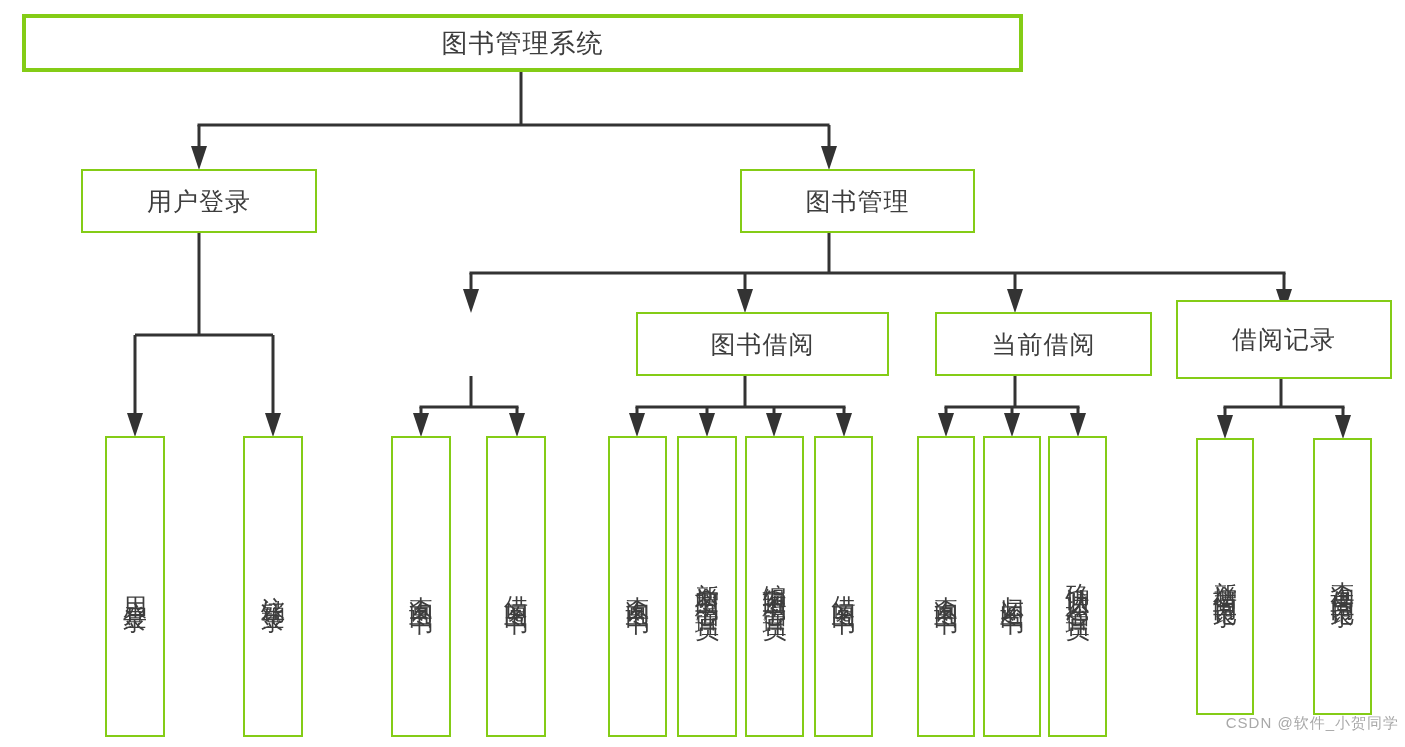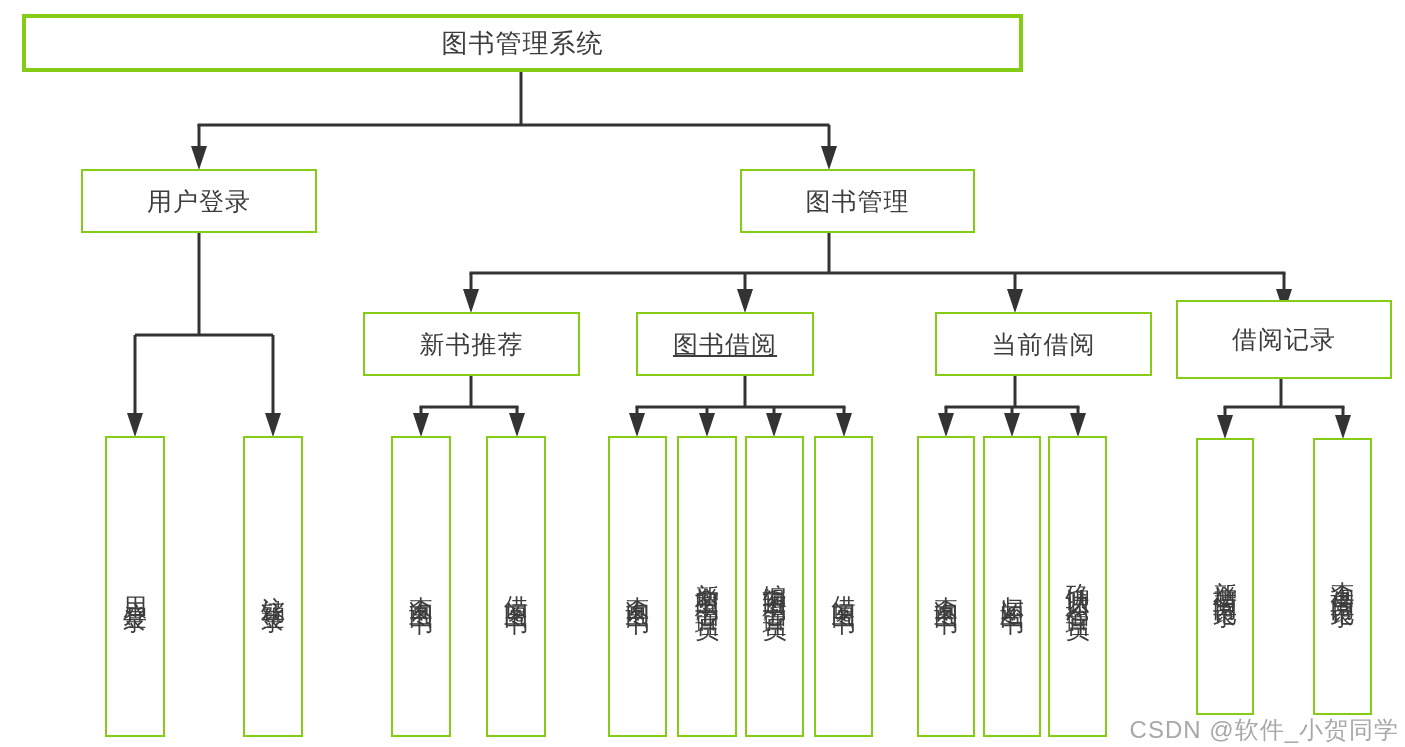--- a/index.html
+++ b/index.html
@@ -29,21 +29,21 @@
     writing-mode:vertical-rl;
     text-orientation:mixed;
     letter-spacing:5px;
     line-height:1;
   }
   .watermark{
     position:absolute;
     z-index:2;
     right:6px;
     top:714px;
-    font-size:24px;
+    font-size:15px;
     color:#a8a8a8;
     letter-spacing:1px;
     white-space:nowrap;
   }
 </style>
 </head>
 <body>
 
 <div class="canvas">
 
@@ -116,24 +116,21 @@
     <span>图书管理系统</span>
   </div>
 
   <div class="node hbox" style="left:81px;top:169px;width:236px;height:64px;">
     <span>用户登录</span>
   </div>
   <div class="node hbox" style="left:712px;top:169px;width:235px;height:64px;margin-left:28px;">
     <span>图书管理</span>
   </div>
 
-  <div class="node hbox" style="left:363px;top:312px;width:217px;height:64px;">
-    <span>新书推荐</span>
-  </div>
-  <div class="node hbox" style="left:636px;top:312px;width:178px;height:64px;text-decoration:underline;">
+  <div class="node hbox" style="left:636px;top:312px;width:253px;height:64px;">
     <span>图书借阅</span>
   </div>
   <div class="node hbox" style="left:907px;top:312px;width:217px;height:64px;margin-left:28px;">
     <span>当前借阅</span>
   </div>
   <div class="node hbox" style="left:1176px;top:300px;width:216px;height:79px;">
     <span>借阅记录</span>
   </div>
 
   <div class="node vbox" style="left:105px;top:436px;width:60px;height:301px;">

